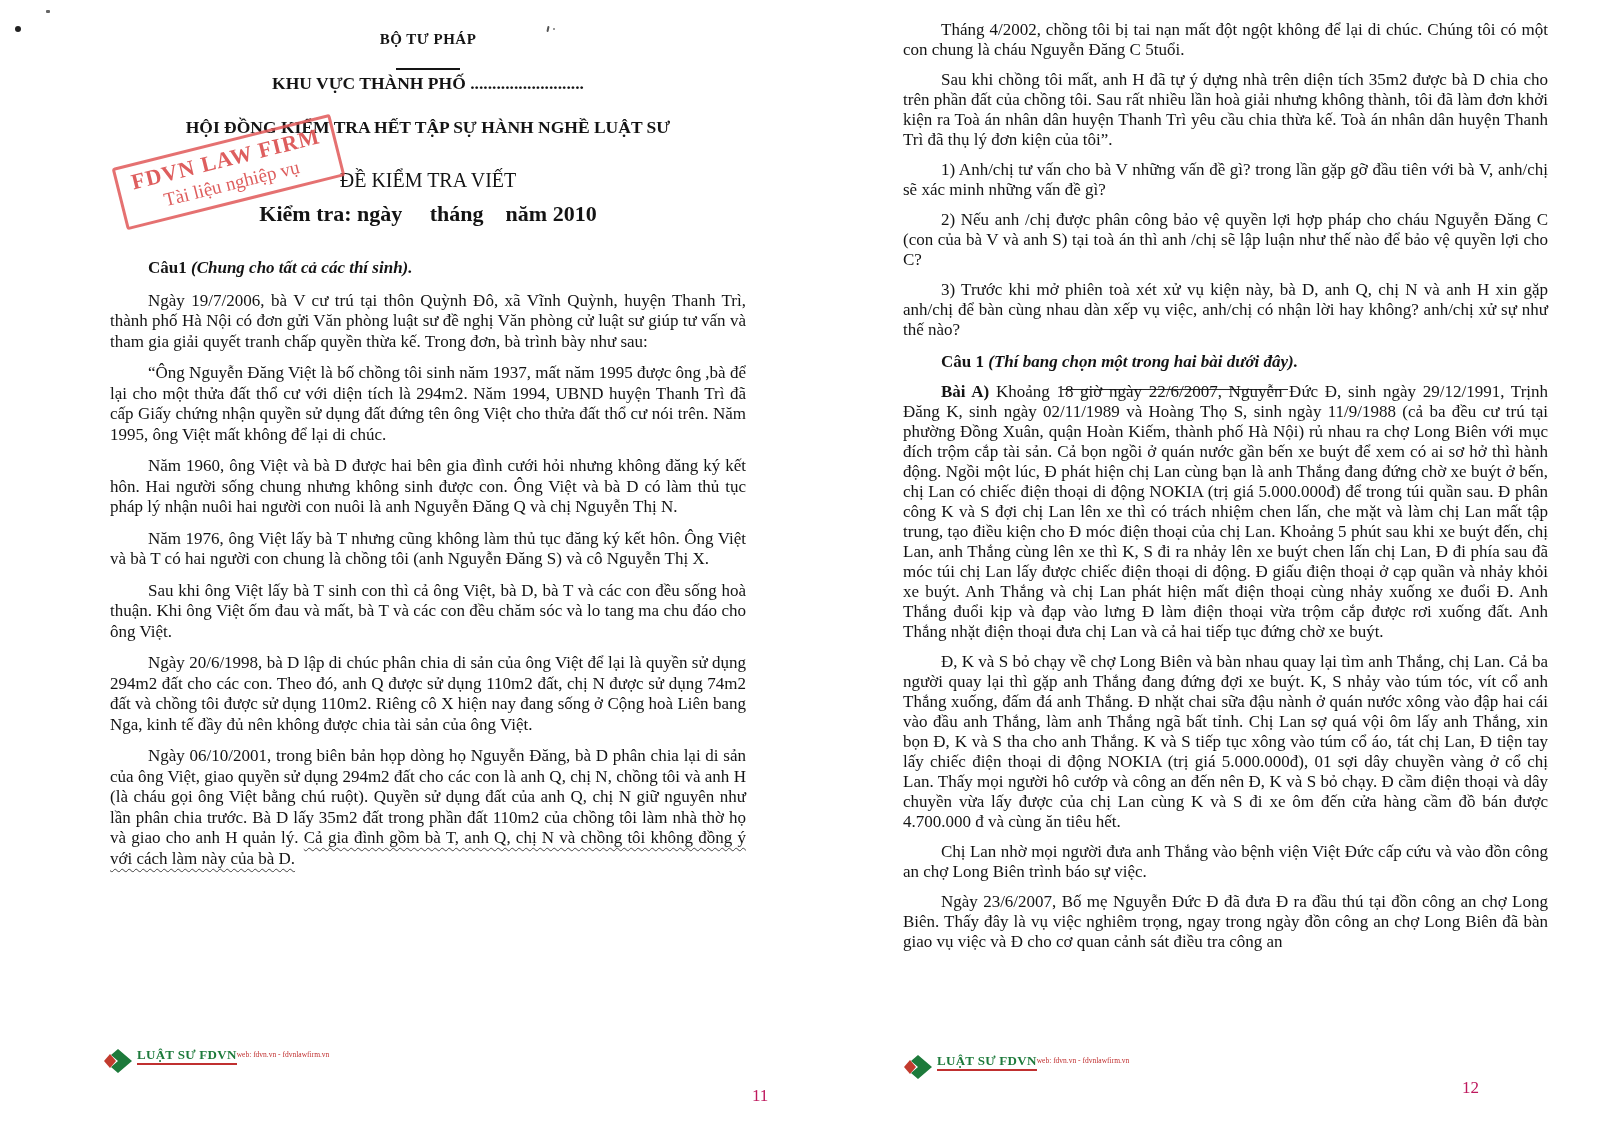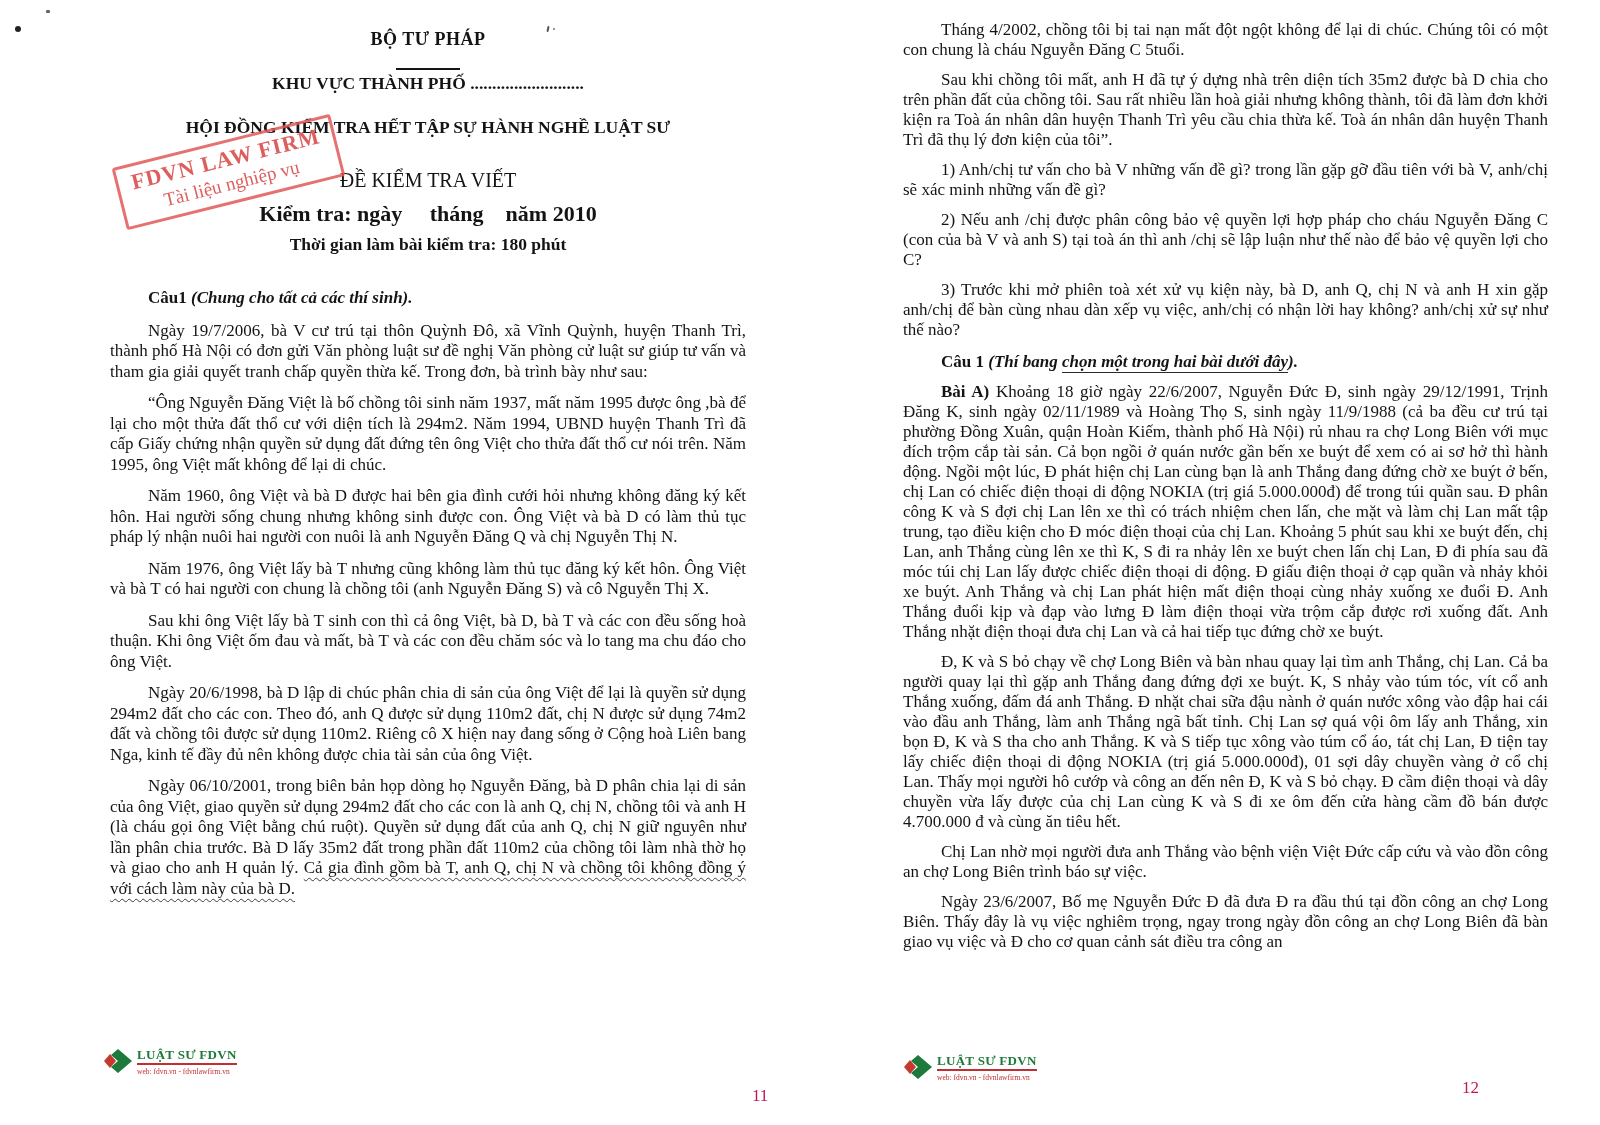--- a/index.html
+++ b/index.html
@@ -9,57 +9,57 @@
     font-family:"Liberation Serif","DejaVu Serif",serif;
   }
   .page { position:absolute; top:0; height:1125px; }
   .page-l { left:0; width:800px; }
   .page-r { left:800px; width:800px; }
 
   .col-l { position:absolute; left:110px; top:0; width:636px; }
   .col-r { position:absolute; left:103px; top:20px; width:645px; }
 
   
-  .h-ministry { margin-top:26px; font-size:18px; line-height:26px; font-weight:bold; text-align:center; letter-spacing:.5px; }
+  .h-ministry { margin-top:26px; font-size:15px; line-height:26px; font-weight:bold; text-align:center; letter-spacing:.5px; }
   .h-rule { width:64px; height:2px; background:#151515; margin:16px auto 0; }
   .h-council { font-size:17.5px; line-height:27px; font-weight:bold; text-align:center; }
   .h-council.first { margin-top:17px; }
   .h-exam { margin-top:28px; font-size:20px; line-height:22px; font-weight:normal; text-align:center; }
   .h-date { margin-top:12px; font-size:22px; line-height:22px; font-weight:bold; text-align:center; white-space:pre-wrap; }
   .h-duration { margin-top:8px; font-size:17.5px; line-height:22px; font-weight:bold; text-align:center; }
 
   
   .bodytext { margin-top:33px; }
   p.doc { font-size:17px; line-height:20.5px; text-align:justify; text-indent:38px; margin:0 0 11px; }
   .col-r p.doc { line-height:20px; margin:0 0 10px; }
   p.q-head { font-weight:bold; margin:0 0 12px; }
   .col-r p.q-head { margin-top:12px; }
   .q-note { font-style:italic; }
-  .note-underline { border-bottom:1.5px solid #2a2a2a; padding-bottom:1px; }
+  .note-underline { border-bottom:1.5px solid #2a2a2a; padding-bottom:18px; }
   .hand-underline {
     text-decoration:underline; text-decoration-style:wavy;
     text-decoration-color:rgba(45,45,45,.9); text-decoration-thickness:1px;
     text-underline-offset:4px;
   }
 
   
   .stamp {
     position:absolute; left:116px; top:140px; transform:rotate(-14deg);
     border:3px solid rgba(224,88,88,.85); border-radius:3px;
     padding:3px 13px 6px; text-align:center; color:rgba(219,80,80,.92);
     background:transparent;
   }
   .stamp-l1 { font-size:22px; line-height:26px; font-weight:600; letter-spacing:1px; }
   .stamp-l2 { font-size:19px; line-height:23px; }
 
   
   .logo { position:absolute; display:flex; align-items:flex-start; gap:4px; }
   .logo-left { left:103px; top:1048px; }
   .logo-right { left:903px; top:1054px; }
-  .logo-textwrap { display:flex; flex-direction:column; }
+  .logo-textwrap { display:flex; }
   .logo-title { font-size:13px; line-height:14px; font-weight:bold; color:#1d7a3b; border-bottom:2px solid #c03030; padding-bottom:1px; letter-spacing:.3px; }
   .logo-sub { font-size:7.5px; line-height:9px; color:#c03030; margin-top:2px; }
 
   .pgnum { position:absolute; font-size:17px; color:#be185d; }
   .pg-11 { left:752px; top:1086px; }
   .pg-12 { left:1462px; top:1078px; }
 
   
   .speck { position:absolute; background:#222; border-radius:50%; }
   .speck-a { left:15px; top:26px; width:6px; height:6px; }
@@ -79,21 +79,20 @@
 
   <div class="page page-l">
     <div class="col-l">
 
       <div class="h-ministry">BỘ TƯ PHÁP</div>
       <div class="h-rule"></div>
       <div class="h-council">KHU VỰC THÀNH PHỐ ..........................</div>
       <div class="h-council first">HỘI ĐỒNG KIỂM TRA HẾT TẬP SỰ HÀNH NGHỀ LUẬT SƯ</div>
       <div class="h-exam">ĐỀ KIỂM TRA VIẾT</div>
       <div class="h-date">Kiểm tra: ngày     tháng    năm 2010</div>
-      <div class="h-duration">Thời gian làm bài kiểm tra: 180 phút</div>
 
       <div class="bodytext">
         <p class="doc q-head"><span>Câu1</span> <i class="q-note">(Chung cho tất cả các thí sinh).</i></p>
         <p class="doc">Ngày 19/7/2006, bà V cư trú tại thôn Quỳnh Đô, xã Vĩnh Quỳnh, huyện Thanh Trì, thành phố Hà Nội có đơn gửi Văn phòng luật sư đề nghị Văn phòng cử luật sư giúp tư vấn và tham gia giải quyết tranh chấp quyền thừa kế. Trong đơn, bà trình bày như sau:</p>
         <p class="doc">“Ông Nguyễn Đăng Việt là bố chồng tôi sinh năm 1937, mất năm 1995 được ông ,bà để lại cho một thửa đất thổ cư với diện tích là 294m2. Năm 1994, UBND huyện Thanh Trì đã cấp Giấy chứng nhận quyền sử dụng đất đứng tên ông Việt cho thửa đất thổ cư nói trên. Năm 1995, ông Việt mất không để lại di chúc.</p>
         <p class="doc">Năm 1960, ông Việt và bà D được hai bên gia đình cưới hỏi nhưng không đăng ký kết hôn. Hai người sống chung nhưng không sinh được con. Ông Việt và bà D có làm thủ tục pháp lý nhận nuôi hai người con nuôi là anh Nguyễn Đăng Q và chị Nguyễn Thị N.</p>
         <p class="doc">Năm 1976, ông Việt lấy bà T nhưng cũng không làm thủ tục đăng ký kết hôn. Ông Việt và bà T có hai người con chung là chồng tôi (anh Nguyễn Đăng S) và cô Nguyễn Thị X.</p>
         <p class="doc">Sau khi ông Việt lấy bà T sinh con thì cả ông Việt, bà D, bà T và các con đều sống hoà thuận. Khi ông Việt ốm đau và mất, bà T và các con đều chăm sóc và lo tang ma chu đáo cho ông Việt.</p>
         <p class="doc">Ngày 20/6/1998, bà D lập di chúc phân chia di sản của ông Việt để lại là quyền sử dụng 294m2 đất  cho các con. Theo đó, anh Q được sử dụng 110m2 đất, chị N được sử dụng 74m2 đất và chồng tôi được sử dụng 110m2. Riêng cô X hiện nay đang sống ở Cộng hoà Liên bang Nga, kinh tế đầy đủ nên không được chia tài sản của ông Việt.</p>
         <p class="doc"><span>Ngày 06/10/2001, trong biên bản họp dòng họ Nguyễn Đăng, bà D phân chia lại di sản của ông Việt, giao quyền sử dụng 294m2 đất cho các con là anh Q, chị N, chồng tôi và anh H (là cháu gọi ông Việt bằng chú ruột). Quyền sử dụng đất của anh Q, chị N giữ nguyên như lần phân chia trước. Bà D lấy 35m2 đất trong phần đất 110m2 của chồng tôi làm nhà thờ họ và giao cho anh H quản lý. </span><span class="hand-underline">Cả gia đình gồm bà T, anh Q, chị N và chồng tôi không đồng ý với cách làm này của bà D.</span></p>

